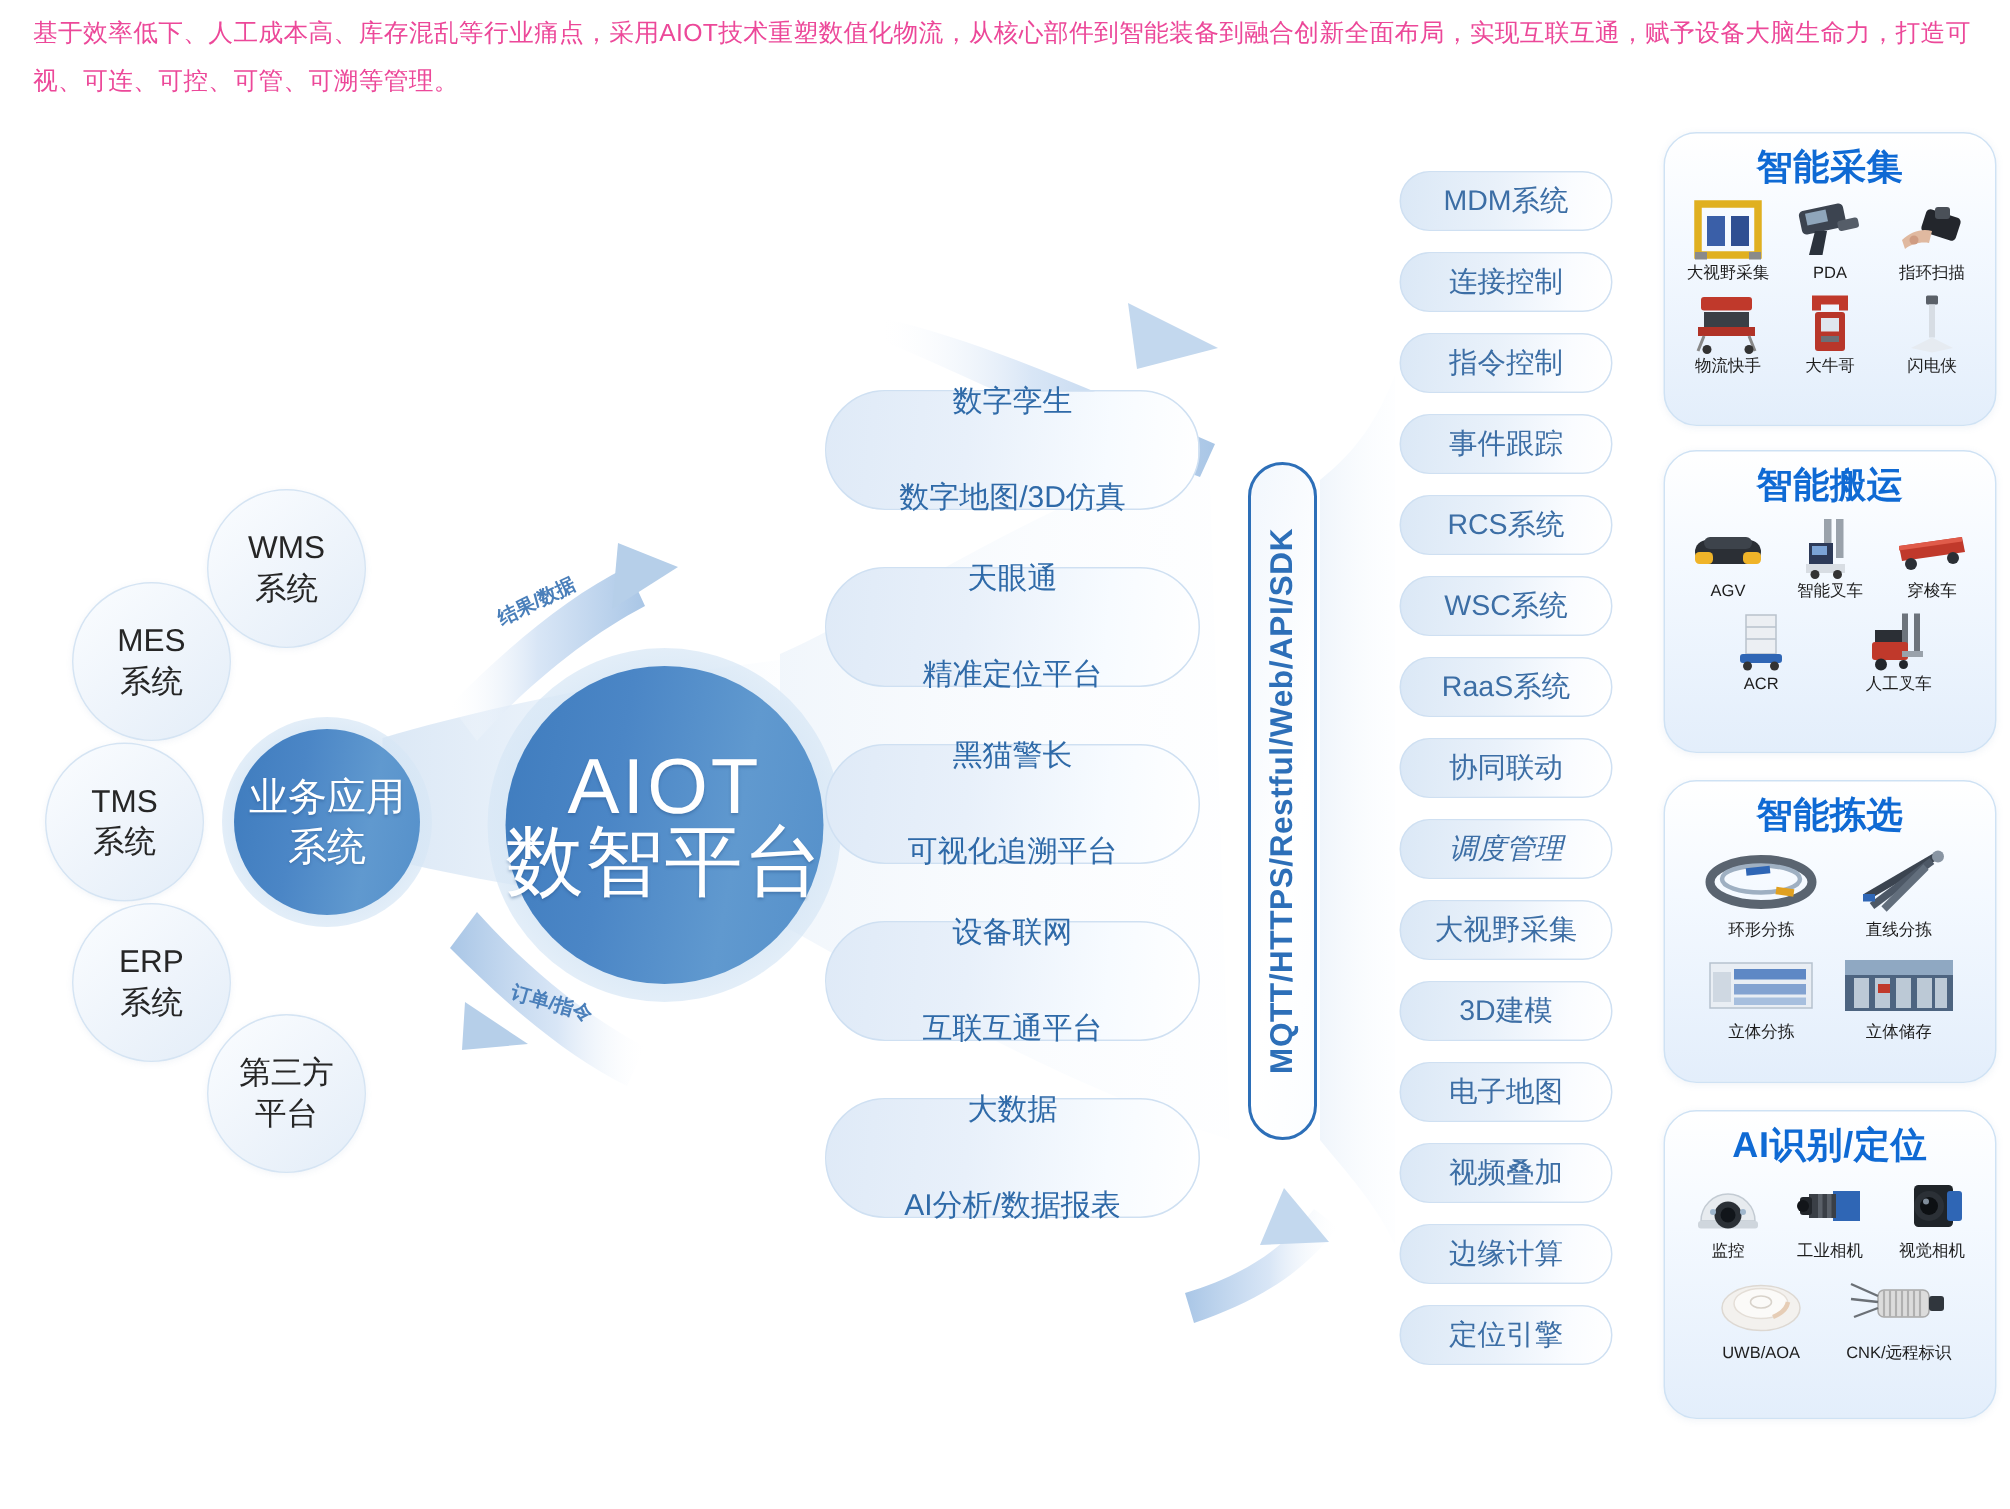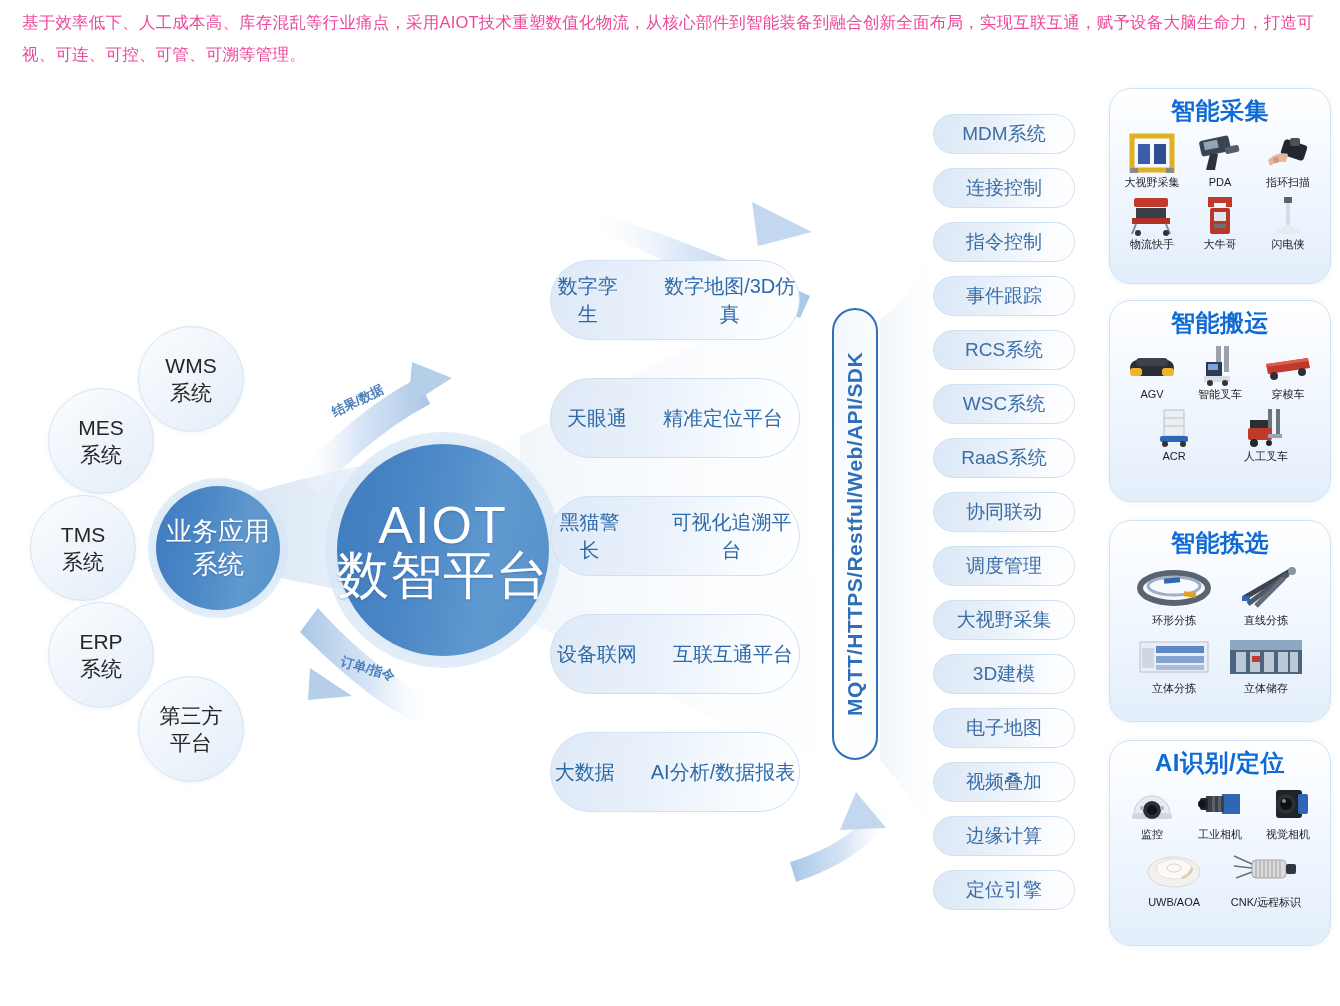--- a/index.html
+++ b/index.html
@@ -64,21 +64,21 @@
 
   
   .pbox {
     position: absolute;
     left: 550px;
     width: 250px;
     height: 80px;
     border-radius: 40px;
     background: linear-gradient(95deg, #dfeaf7 0%, #e8f0fa 38%, #f7fbff 75%, #ffffff 100%);
     border: 1px solid #cfe0f2;
-    display: flex; flex-direction: row;
+    display: flex; flex-direction: column;
     align-items: center; justify-content: center;
     color: #2f6aa8;
     font-size: 20px;
     line-height: 28px;
     text-align: center;
     gap: 36px;
   }
 
   
   .capsule {
@@ -294,21 +294,21 @@
     </div>
   <div class="pill" style="top:384px;">
       <span>WSC系统</span>
     </div>
   <div class="pill" style="top:438px;">
       <span>RaaS系统</span>
     </div>
   <div class="pill" style="top:492px;">
       <span>协同联动</span>
     </div>
-  <div class="pill" style="top:546px;">
+  <div class="pill" style="top:546px;font-style:italic;">
       <span>调度管理</span>
     </div>
   <div class="pill" style="top:600px;">
       <span>大视野采集</span>
     </div>
   <div class="pill" style="top:654px;">
       <span>3D建模</span>
     </div>
   <div class="pill" style="top:708px;">
       <span>电子地图</span>

